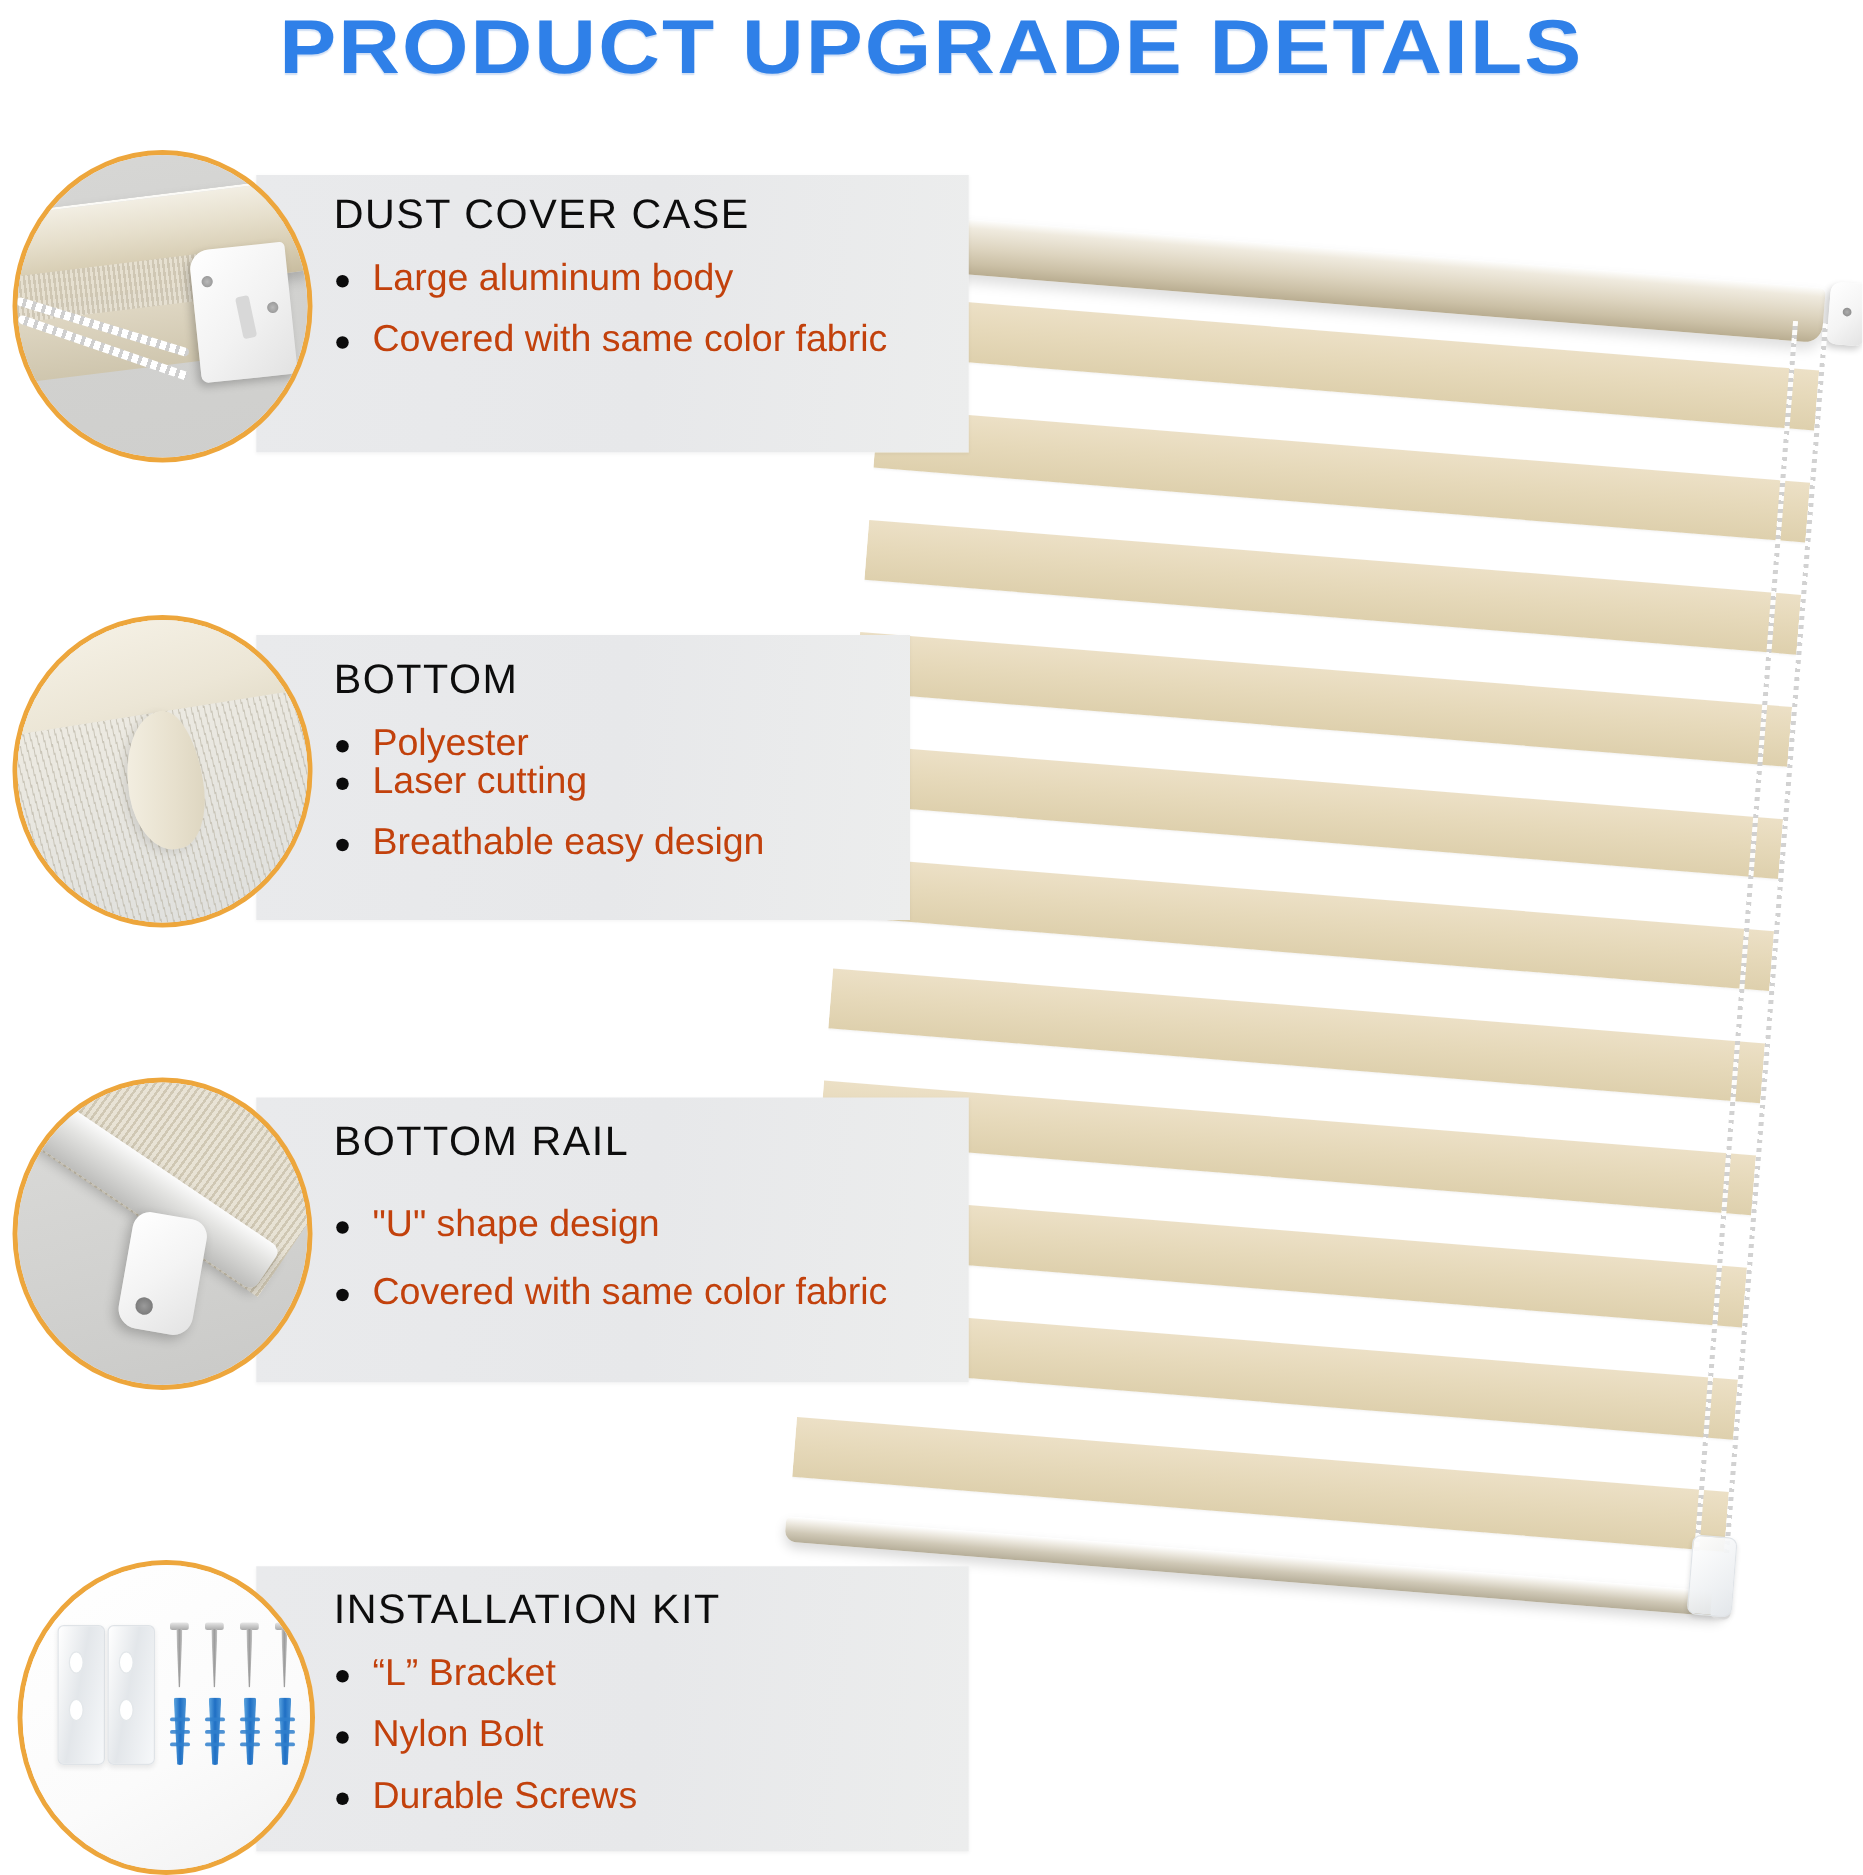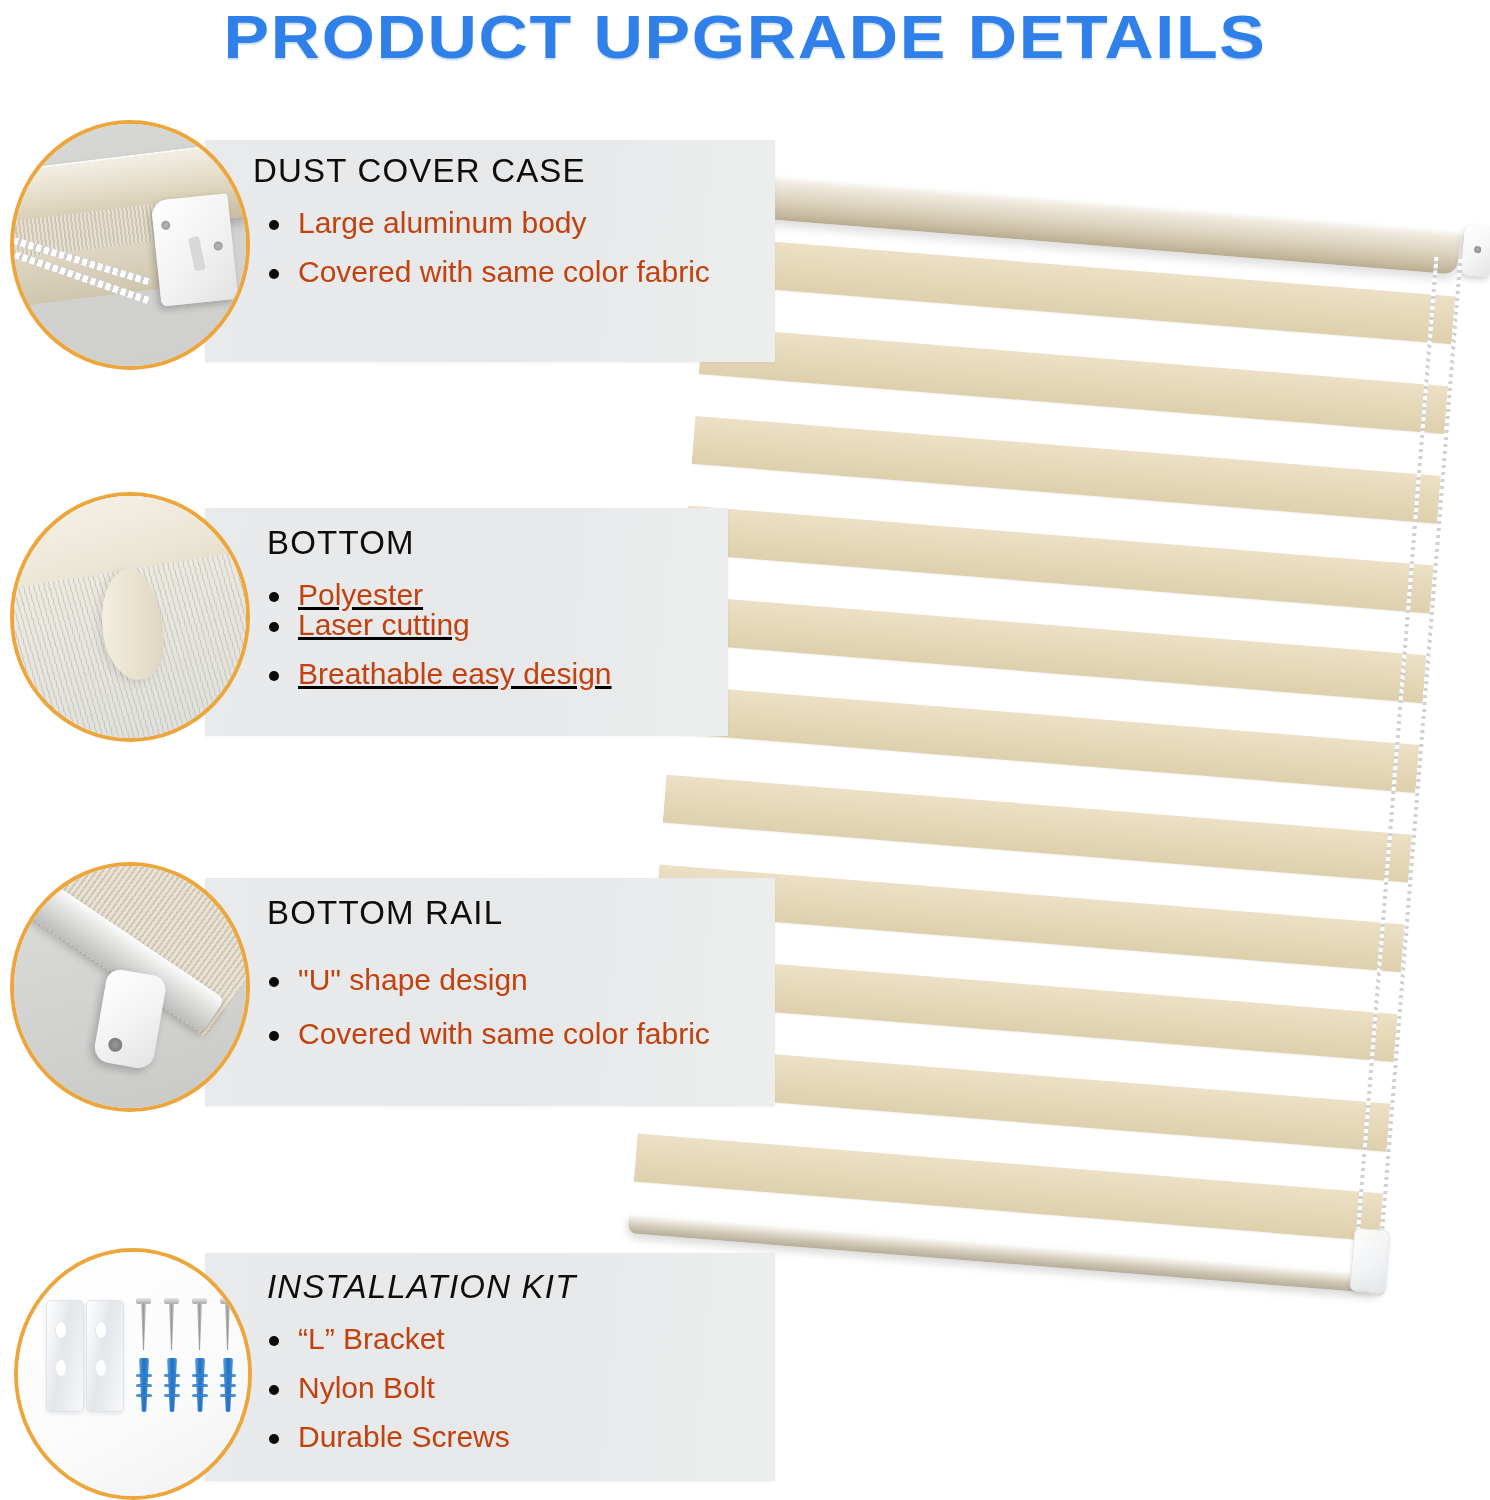--- a/index.html
+++ b/index.html
@@ -283,42 +283,42 @@
       <div class="fabricPleat"></div>
       <div class="lowerFab"></div>
       <div class="endcap">
           <div class="slot"></div>
         </div>
       <div class="chain c1"></div>
       <div class="chain c2"></div>
     </div>
   </div>
 
-  <div class="panel-inner" style="left:253px;top:152px;">
+  <div class="panel-inner" style="left:267px;top:152px;">
     <div class="p-title">DUST COVER CASE</div>
   </div>
   <ul class="bullets" style="position:absolute;left:267px;top:208px;width:520px;">
     <li><span class="dot"></span><span>Large aluminum body</span></li>
     <li style="margin-top:19px"><span class="dot"></span><span>Covered with same color fabric</span></li>
   </ul>
 
   <div class="panel" style="left:205px;top:508px;width:523px;height:228px;"></div>
 
   <div class="circle" style="left:10px;top:492px;width:240px;height:250px;">
     <div class="ph ph-fab">
       <div class="topSheet"></div>
       <div class="mesh"></div>
       <div class="curl"></div>
     </div>
   </div>
 
   <div class="panel-inner" style="left:267px;top:524px;">
     <div class="p-title">BOTTOM</div>
   </div>
-  <ul class="bullets" style="position:absolute;left:267px;top:580px;width:460px;text-decoration:underline;">
+  <ul class="bullets" style="position:absolute;left:267px;top:580px;width:460px;">
     <li><span class="dot"></span><span>Polyester</span></li>
     <li style=""><span class="dot"></span><span>Laser cutting</span></li>
     <li style="margin-top:19px"><span class="dot"></span><span>Breathable  easy design</span></li>
   </ul>
 
   <div class="panel" style="left:205px;top:878px;width:570px;height:228px;"></div>
 
   <div class="circle" style="left:10px;top:862px;width:240px;height:250px;">
     <div class="ph ph-rail">
       <div class="fabTop"></div>
@@ -379,21 +379,21 @@
         </div>
       <div class="anchor" style="left:202px;top:106px;">
           <div class="body"></div>
           <div class="fin" style="top:16px"></div>
           <div class="fin" style="top:26px"></div>
           <div class="fin" style="top:36px"></div>
         </div>
     </div>
   </div>
 
-  <div class="panel-inner" style="left:267px;top:1268px;font-style:italic;">
+  <div class="panel-inner" style="left:267px;top:1268px;">
     <div class="p-title">INSTALLATION KIT</div>
   </div>
   <ul class="bullets" style="position:absolute;left:267px;top:1324px;width:520px;">
     <li><span class="dot"></span><span>“L” Bracket</span></li>
     <li style="margin-top:19px"><span class="dot"></span><span>Nylon Bolt</span></li>
     <li style="margin-top:19px"><span class="dot"></span><span>Durable Screws</span></li>
   </ul>
 
 </div>
 

